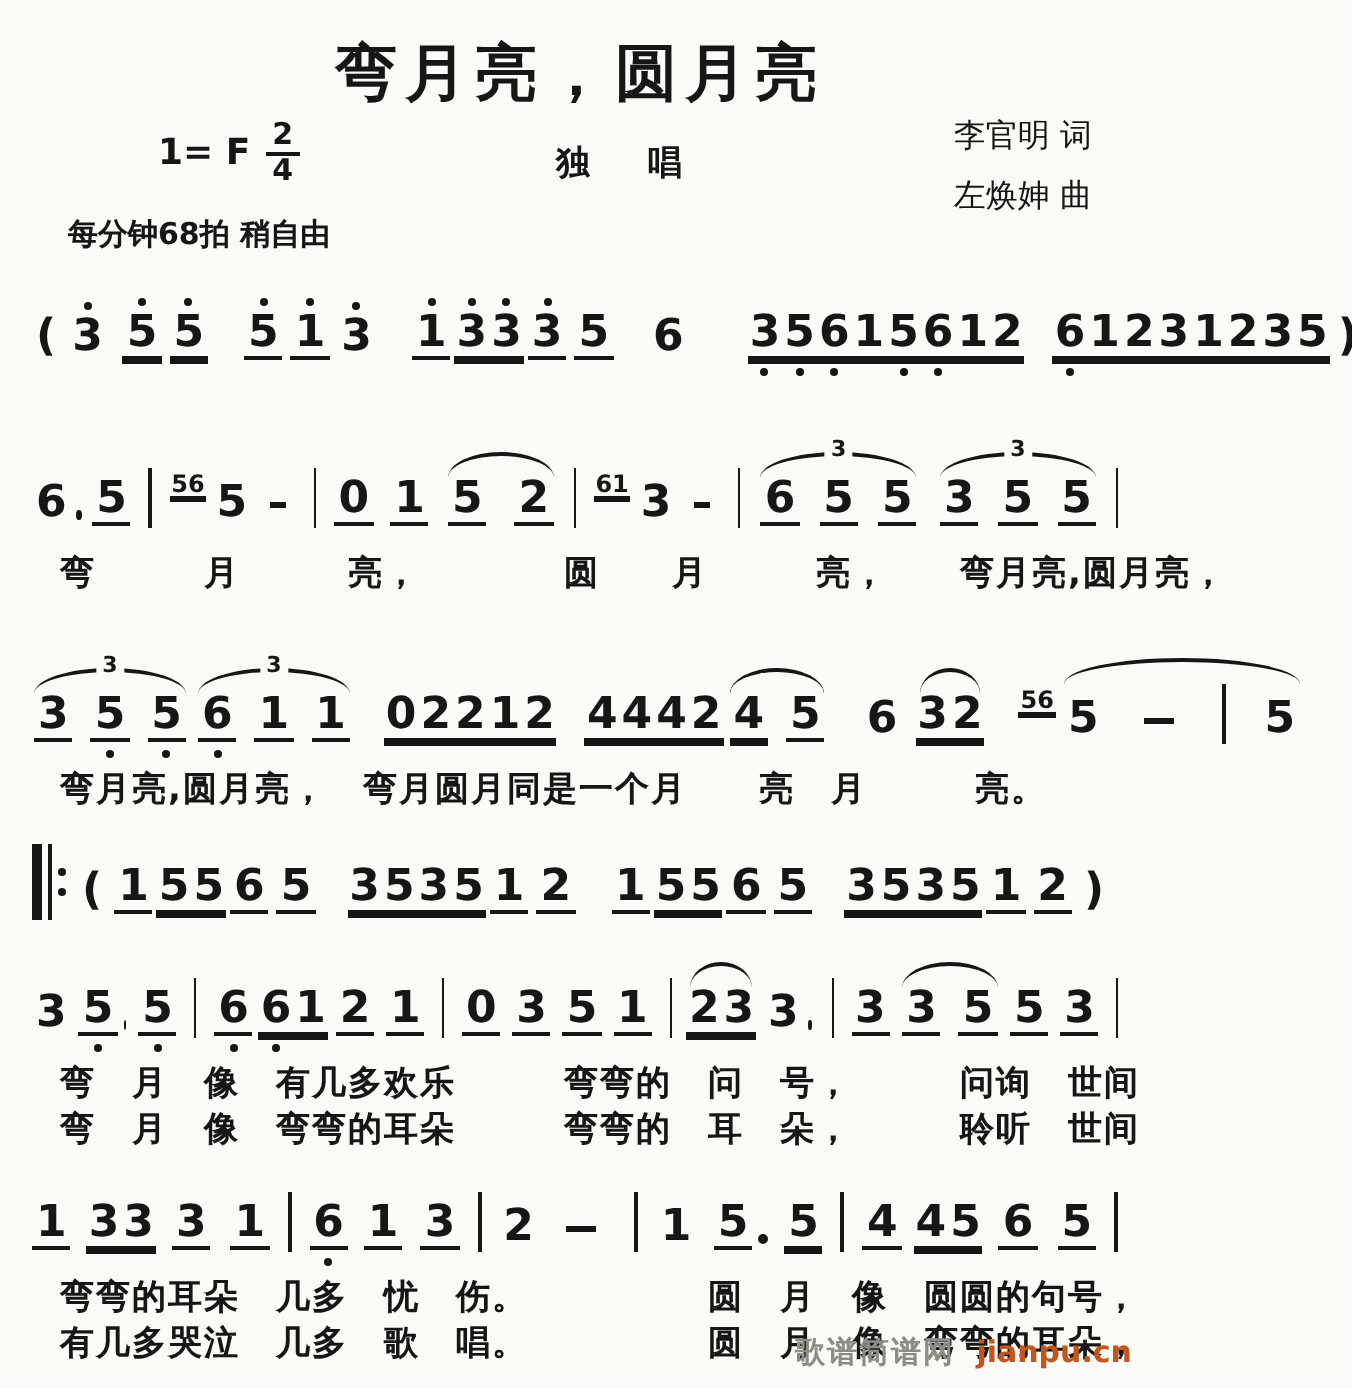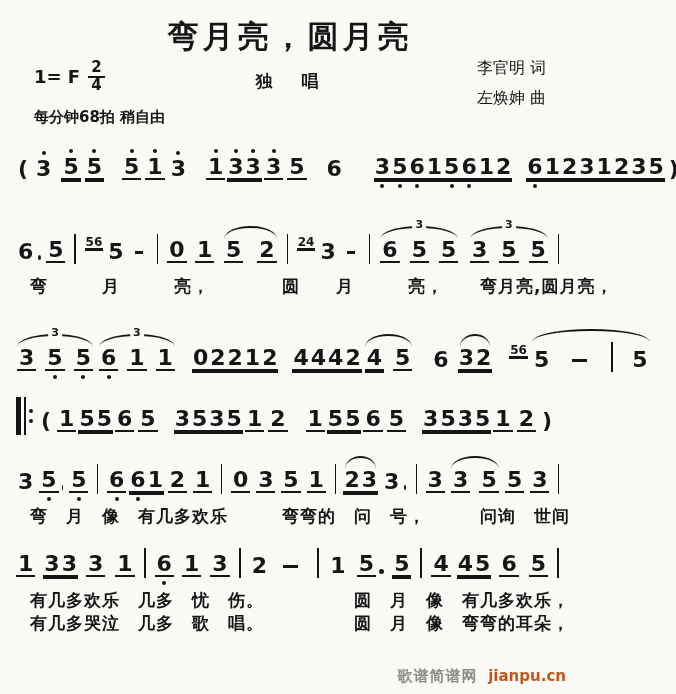--- a/index.html
+++ b/index.html
@@ -4,21 +4,21 @@
 <style>
   html,body{margin:0;padding:0;}
   body{width:676px;height:694px;background:#fbfaf7;overflow:hidden;
        font-family:"DejaVu Sans","Liberation Sans",sans-serif;color:#161616;}
   .sheet{width:580px;height:694px;position:relative;display:flex;flex-direction:column;}
 
   
   .title{text-align:center;font-size:31px;font-weight:800;letter-spacing:4px;margin-top:16px;}
   .meta1{display:flex;align-items:flex-start;padding:2px 34px 0 34px;}
   .meta1 .c{flex:1;}
-  .key{font-size:18px;font-weight:700;display:flex;align-items:center;gap:8px;}
+  .key{font-size:18px;font-weight:700;display:flex;align-items:center;gap:8px;margin-left:45px;}
   .frac{display:inline-flex;flex-direction:column;align-items:center;font-size:15px;font-weight:800;line-height:1.05;}
   .frac .num{border-bottom:2px solid #161616;padding:0 3px;}
   .subtitle{text-align:center;font-size:17px;font-weight:700;letter-spacing:6px;margin-top:10px;}
   .credit{text-align:right;font-size:16px;font-weight:400;line-height:1.0;}
   .meta2{display:flex;justify-content:space-between;align-items:flex-end;padding:0 34px;margin-top:2px;}
   .tempo{font-size:15px;font-weight:800;}
   .tempo2{font-size:15px;font-weight:800;margin:10px 0 0 64px;}
 
   
   .mline{display:flex;align-items:flex-end;padding:24px 14px 12px 14px;position:relative;}
@@ -149,21 +149,21 @@
       <span class="tok u1">0</span>
       <span class="sp" style="width: 8px;"></span>
       <span class="tok u1">1</span>
       <span class="sp" style="width: 8px;"></span>
       <span class="grp arc">
         <span class="tok u1">5</span>
         <span class="sp" style="width: 10px;"></span>
         <span class="tok u1">2</span>
       </span>
       <span class="bar"></span>
-      <span class="tok grace u2">24</span>
+      <span class="tok grace u2">61</span>
       <span class="tok">3</span>
       <span class="sp" style="flex: 1 1 0%;"></span>
       <span class="dash"></span>
       <span class="sp" style="flex: 1 1 0%;"></span>
       <span class="bar"></span>
       <span class="grp arc num" data-n="3">
         <span class="tok u1">6</span>
         <span class="sp" style="width: 6px;"></span>
         <span class="tok u1">5</span>
         <span class="sp" style="width: 6px;"></span>
@@ -231,20 +231,21 @@
         <span class="dash"></span>
         <span class="sp" style="width: 10px;"></span>
         <span class="bar"></span>
         <span class="sp" style="width: 8px;"></span>
         <span class="tok">5</span>
       </span>
       <span class="sp" style="width: 10px;"></span>
       <span class="dash"></span>
       <span class="bar"></span>
     </div>
+  <div class="lyric">弯月亮,圆月亮，　弯月圆月同是一个月　　亮　月　　　亮。</div>
 
 
   <div class="mline" style="padding-top:14px">
       <span class="rep">
         <span class="rthick"></span>
         <span class="rthin"></span>
         <span class="rdots">
           <i></i>
           <i></i>
         </span>
@@ -334,20 +335,21 @@
         <span class="sp" style="width: 5px;"></span>
         <span class="tok u1">5</span>
       </span>
       <span class="sp" style="width: 4px;"></span>
       <span class="tok u1">5</span>
       <span class="sp" style="width: 6px;"></span>
       <span class="tok u1">3</span>
       <span class="bar"></span>
     </div>
   <div class="lyric">弯　月　像　有几多欢乐　　　弯弯的　问　号，　　　问询　世间</div>
+  <div class="lyric tight">弯　月　像　弯弯的耳朵　　　弯弯的　耳　朵，　　　聆听　世间</div>
 
   <div class="mline" style="padding-top:18px">
       <span class="tok u1">1</span>
       <span class="sp" style="width: 6px;"></span>
       <span class="tok u2 tt">3</span>
       <span class="tok u2 tt">3</span>
       <span class="sp" style="width: 6px;"></span>
       <span class="tok u1">3</span>
       <span class="sp" style="width: 6px;"></span>
       <span class="tok u1">1</span>
@@ -373,21 +375,21 @@
       <span class="tok u1">4</span>
       <span class="sp" style="width: 4px;"></span>
       <span class="tok u2 tt">4</span>
       <span class="tok u2 tt">5</span>
       <span class="sp" style="width: 6px;"></span>
       <span class="tok u1">6</span>
       <span class="sp" style="width: 6px;"></span>
       <span class="tok u1">5</span>
       <span class="bar"></span>
     </div>
-  <div class="lyric">有几多欢乐　几多　忧　伤。　　　　　圆　月　像　有几多欢乐，</div>
+  <div class="lyric">弯弯的耳朵　几多　忧　伤。　　　　　圆　月　像　圆圆的句号，</div>
   <div class="lyric tight">有几多哭泣　几多　歌　唱。　　　　　圆　月　像　弯弯的耳朵，</div>
 
   <div class="wm">
     <span class="site">歌谱简谱网</span>
     <span class="url">jianpu.cn</span>
   </div>
 
 </div>
 
 </body></html>

